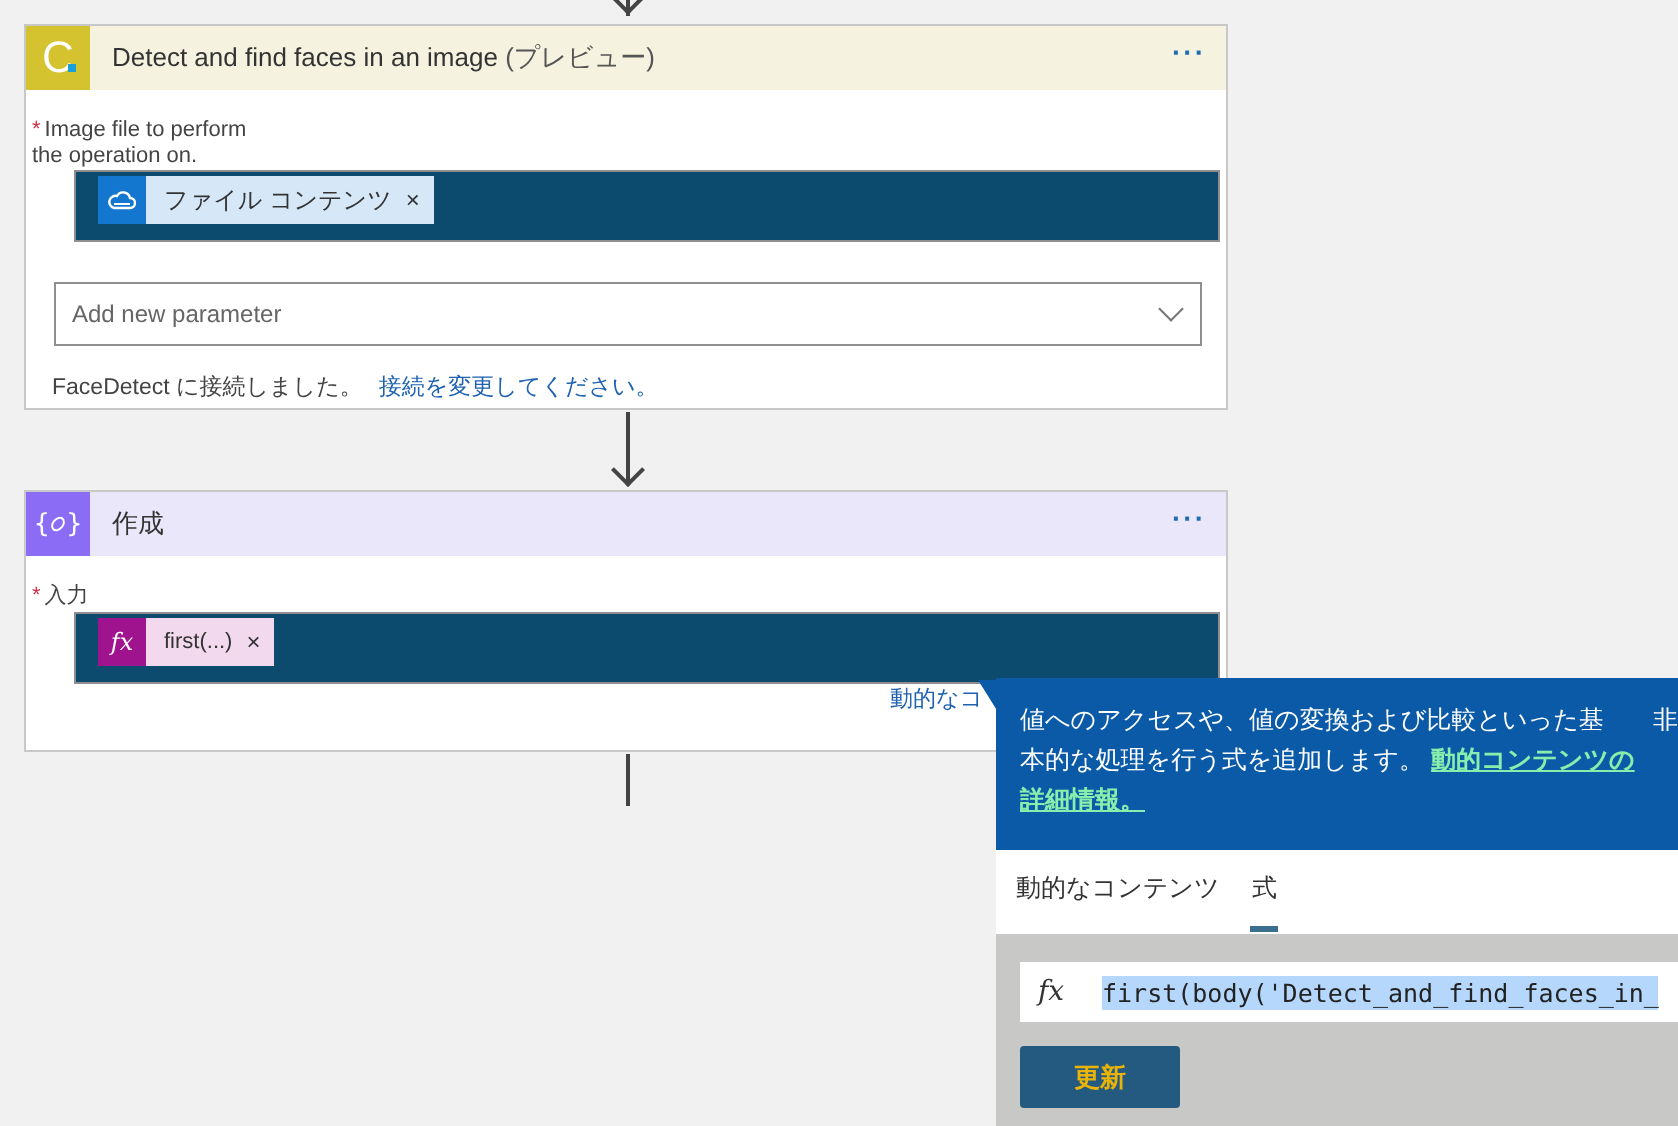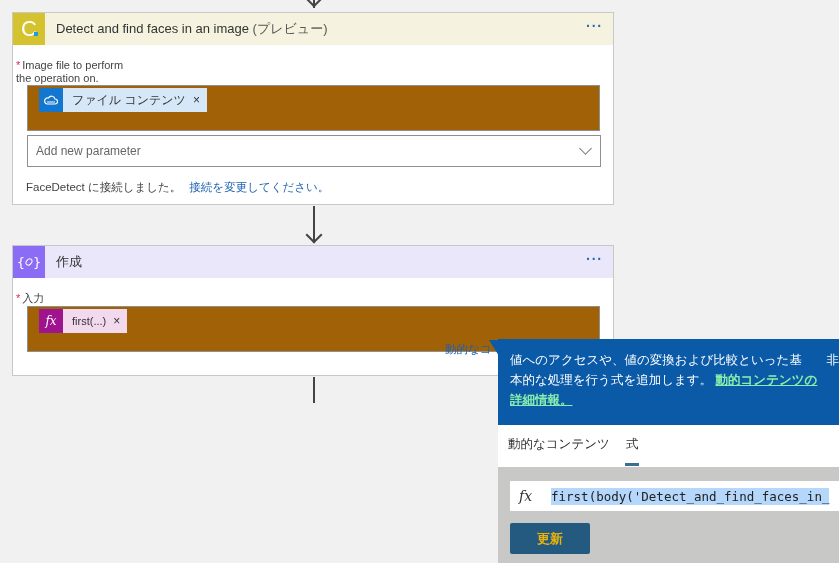--- a/index.html
+++ b/index.html
@@ -11,21 +11,21 @@
 
   .card { position: absolute; left: 12px; width: 602px; background: #fff; border: 1px solid #c8c8c8; }
   .card-header { height: 32px; display: flex; align-items: center; position: relative; }
   .card-icon { width: 32px; height: 32px; display: flex; align-items: center; justify-content: center; color: #fff; position: relative; }
   .card-title { margin-left: 11px; font-size: 13px; color: #333; }
   .card-title .preview { color: #555; }
   .card-menu { position: absolute; right: 10px; top: 8px; color: #1f6db0; font-size: 14px; letter-spacing: 1px; font-weight: bold; line-height: 10px; cursor: pointer; }
 
   .field-label { font-size: 11px; color: #444; margin-left: 3px; line-height: 13px; }
   .req { color: #d0314a; margin-right: 2px; }
-  .token-box { margin-left: 14px; width: 573px; height: 46px; border: 1px solid #8f8f8f; position: relative; background: #a16207; }
+  .token-box { margin-left: 24px; width: 573px; height: 36px; border: 1px solid #8f8f8f; position: relative; background: #0c4a6e; }
   .token { position: absolute; left: 11px; top: 2px; height: 24px; display: flex; align-items: center; font-size: 12px; color: #333; }
   .token-icon { width: 24px; height: 24px; display: flex; align-items: center; justify-content: center; color: #fff; }
   .token-label { padding: 0 7px 0 9px; }
   .token-x { padding-right: 7px; font-size: 12px; cursor: pointer; }
 
   .dropdown { margin-left: 14px; width: 574px; height: 32px; border: 1px solid #8f8f8f; position: relative; font-size: 12px; color: #666; padding-left: 8px; line-height: 30px; cursor: pointer; }
   .chev { position: absolute; right: 10px; top: 8px; width: 9px; height: 9px; border-right: 1px solid #777; border-bottom: 1px solid #777; transform: rotate(45deg); }
 
   .conn-line { margin-left: 13px; font-size: 11.5px; color: #444; margin-top: 13px; }
   .conn-link { color: #1e62b0; margin-left: 8px; cursor: pointer; margin-top: 33px; }
@@ -73,21 +73,21 @@
       <span class="token-icon" style="background:#1477cf;">
         <svg width="14" height="10" viewBox="0 0 14 10">
             <path d="M3 9 H11 A2.5 2.5 0 0 0 11 4 A3.5 3.5 0 0 0 4.5 3 A3 3 0 0 0 3 9 Z" fill="none" stroke="#fff" stroke-width="1.2"></path>
             <path d="M3 7 L11 7" stroke="#fff" stroke-width="1"></path>
           </svg>
       </span>
       <span class="token-label">ファイル コンテンツ</span>
       <span class="token-x">×</span>
     </div>
   </div>
-  <div class="dropdown" style="margin-top:4px;">
+  <div class="dropdown" style="margin-top:20px;">
     <span>Add new parameter</span>
     <span class="chev"></span>
   </div>
   <div class="conn-line">
     <span>FaceDetect に接続しました。</span><span class="conn-link">接続を変更してください。</span>
   </div>
 </div>
 
 <div class="connector" style="top:206px;height:36px;"></div>
 <div class="arrowhead" style="left:308px;top:229px;"></div>

